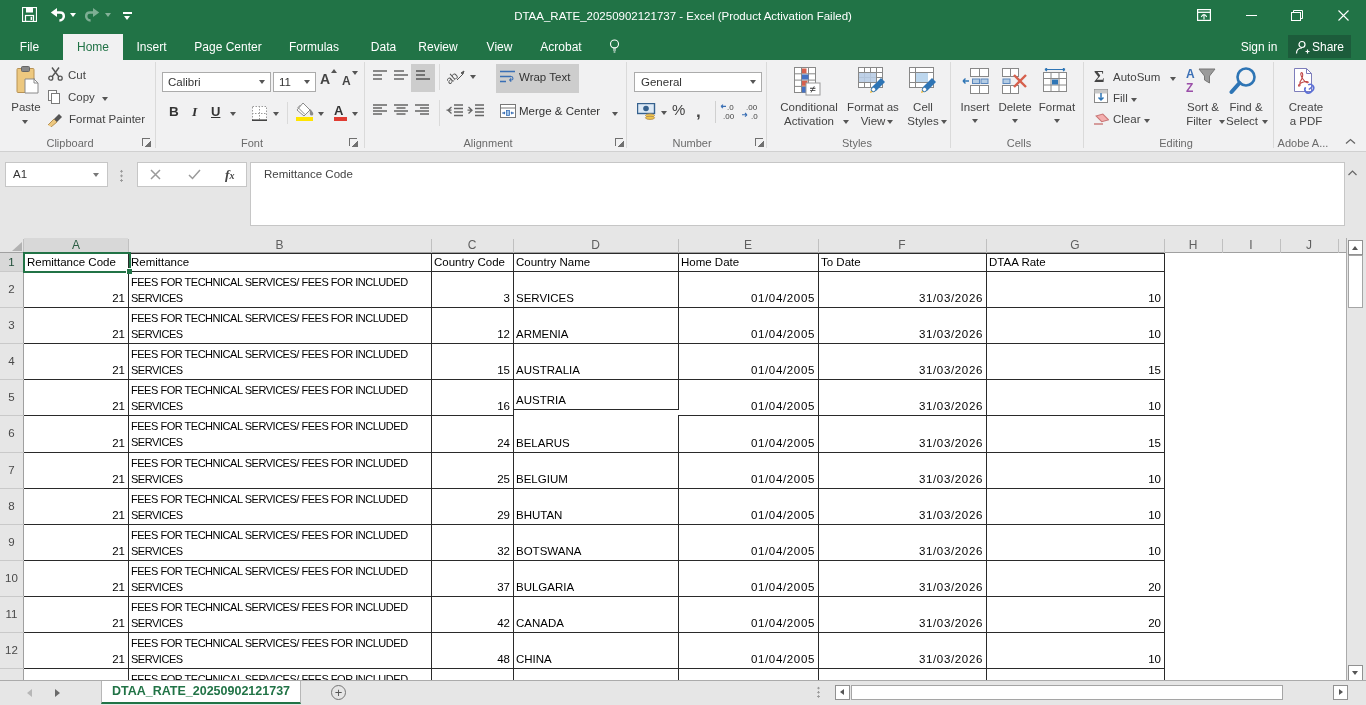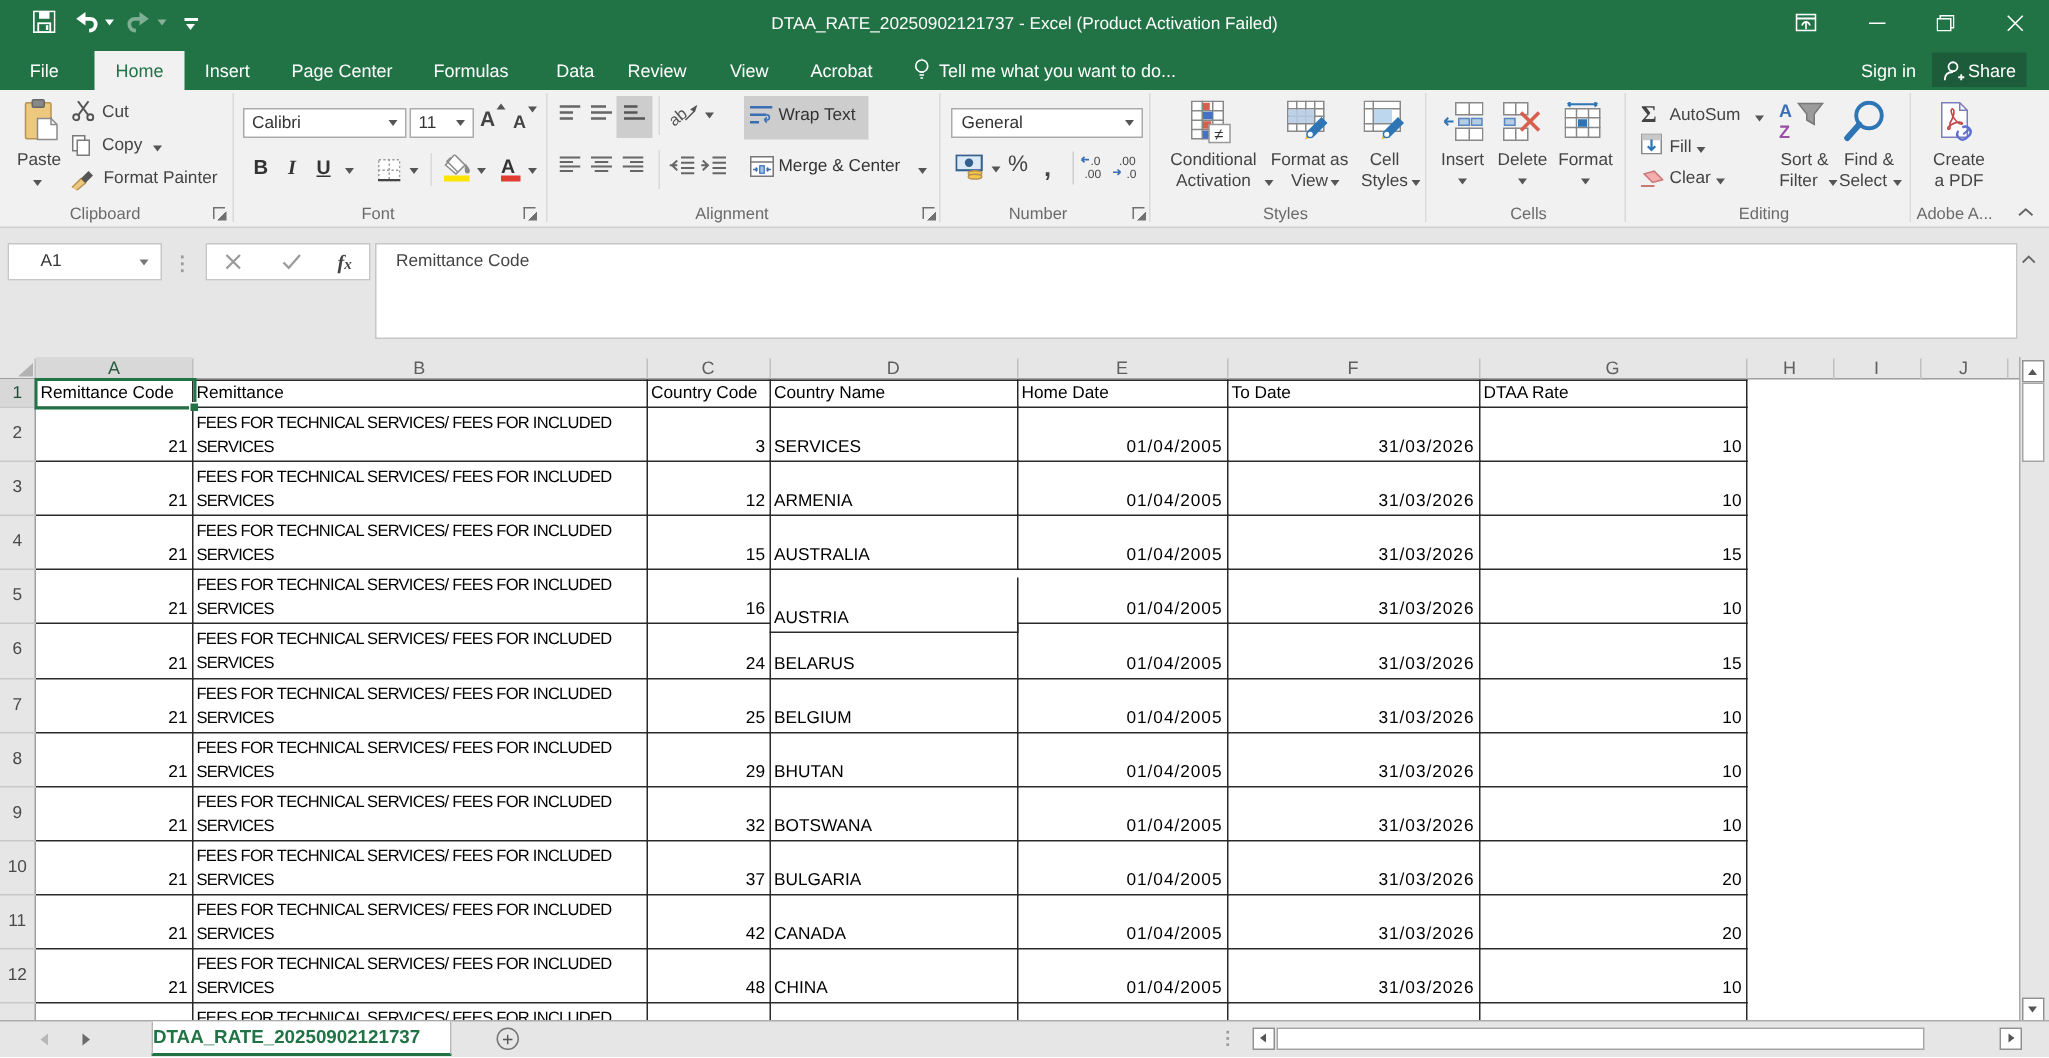--- a/index.html
+++ b/index.html
@@ -98,21 +98,20 @@
   <div class="ttab" style="left:368px;width:31px">Data</div>
   <div class="ttab" style="left:415px;width:46px">Review</div>
   <div class="ttab" style="left:483px;width:33px">View</div>
   <div class="ttab" style="left:536px;width:50px">Acrobat</div>
 
   <svg class="ab" style="left:608px;top:7px" width="13" height="15" viewBox="0 0 13 15">
     <circle cx="6.5" cy="5" r="4" fill="none" stroke="#fff" stroke-width="1.1"></circle>
     <path d="M5 9 L8 9 M5 11 L8 11 M5.6 13 L7.4 13" stroke="#fff" stroke-width="1.1"></path>
     <path d="M6.5 0 L6.5 -1" stroke="#fff"></path>
   </svg>
-  <div class="ttab" style="left:626px;width:190px;text-align:left">Tell me what you want to do...</div>
   <div class="ttab" style="left:1238px;width:42px">Sign in</div>
   <div class="ab" style="left:1288px;top:3px;width:63px;height:23px;background:#1c5c3b"></div>
   <svg class="ab" style="left:1295px;top:8px" width="15" height="15" viewBox="0 0 15 15">
     <circle cx="7" cy="4.5" r="3" fill="none" stroke="#fff" stroke-width="1.2"></circle>
     <path d="M1.5 13.5 C1.5 9.5 4 8 7 8" fill="none" stroke="#fff" stroke-width="1.2"></path>
     <path d="M10.5 11.5 L14.5 11.5 M12.5 9.5 L12.5 13.5" stroke="#fff" stroke-width="1.2"></path>
   </svg>
   <div class="ab" style="left:1312px;top:2px;height:26px;line-height:26px;color:#fff;font-size:12px">Share</div>
 </div>
 <div id="ribbon" class="ab">
@@ -369,21 +368,21 @@
     <path d="M16.8 21.5 L20.5 18.5" stroke="#5b6fd6" stroke-width="1.4"></path>
   </svg>
   <div class="rtext2" style="left:1276px;top:41px;width:60px">Create</div>
   <div class="rtext2" style="left:1276px;top:55px;width:60px">a PDF</div>
   <div class="glabel" style="left:1253px;width:100px">Adobe A...</div>
   <svg class="ab" style="left:1345px;top:78px" width="11" height="7" viewBox="0 0 11 7">
     <path d="M1 5.5 L5.5 1.5 L10 5.5" fill="none" stroke="#666" stroke-width="1.3"></path>
   </svg>
 </div>
 <div id="fxbar" class="ab">
-  <div class="fxbox" style="left:5px;top:10px;width:103px;height:25px;font-size:11.5px;color:#333;line-height:23px;padding-left:21px">A1</div>
+  <div class="fxbox" style="left:5px;top:10px;width:103px;height:25px;font-size:11.5px;color:#333;line-height:23px;padding-left:7px">A1</div>
   <div class="dar" style="left:93px;top:21px;border-top-color:#777"></div>
   <div class="ab" style="left:120px;top:17px;width:3px;height:13px;background-image:radial-gradient(circle,#9a9a9a 1px,transparent 1.2px);background-size:3px 4.6px"></div>
   <div class="fxbox" style="left:137px;top:10px;width:110px;height:25px"></div>
   <svg class="ab" style="left:150px;top:17px" width="11" height="11" viewBox="0 0 11 11">
         <path d="M1 1 L10 10 M10 1 L1 10" stroke="#9a9a9a" stroke-width="1.5"></path>
       </svg>
   <svg class="ab" style="left:188px;top:17px" width="13" height="11" viewBox="0 0 13 11">
         <path d="M1 6 L4.5 9.5 L12 1" stroke="#9a9a9a" stroke-width="1.5" fill="none"></path>
       </svg>
   <div class="ab" style="left:225px;top:15px;font-size:13.5px;color:#444;font-style:italic;font-family:'Liberation Serif',serif;font-weight:bold">f<span style="font-size:10px">x</span></div>
@@ -525,21 +524,21 @@
 <div class="cell br bb num" style="left:986px;top:343px;width:179px;height:37px">
         <span class="b3">15</span>
       </div>
 <div class="cell br bb num" style="left:24px;top:379px;width:105px;height:37px">
         <span class="b3">21</span>
       </div>
 <div class="cell br bb txt wrap" style="left:128px;top:379px;width:304px;height:37px">FEES FOR TECHNICAL SERVICES/ FEES FOR INCLUDED<br>SERVICES</div>
 <div class="cell br bb num" style="left:431px;top:379px;width:83px;height:37px">
         <span class="b3">16</span>
       </div>
-<div class="cell br bb txt" style="left:513px;top:385px;width:166px;height:37px">
+<div class="cell br bb txt" style="left:513px;top:373px;width:166px;height:37px">
         <span class="b3">AUSTRIA</span>
       </div>
 <div class="cell br bb num" style="left:678px;top:379px;width:141px;height:37px">
         <span class="b3 dt">01/04/2005</span>
       </div>
 <div class="cell br bb num" style="left:818px;top:379px;width:169px;height:37px">
         <span class="b3 dt">31/03/2026</span>
       </div>
 <div class="cell br bb num" style="left:986px;top:379px;width:179px;height:37px">
         <span class="b3">10</span>
@@ -691,21 +690,21 @@
 <div id="vsc" class="ab">
   <div class="sbbox" style="left:1348px;top:240px;width:15px;height:15px"></div>
   <div class="ab" style="left:1352px;top:246px;width:0;height:0;border-left:3.5px solid transparent;border-right:3.5px solid transparent;border-bottom:4.5px solid #555"></div>
   <div class="sbbox" style="left:1348px;top:255px;width:15px;height:53px;border-color:#a5a5a5"></div>
   <div class="sbbox" style="left:1348px;top:665px;width:15px;height:16px"></div>
   <div class="ab" style="left:1352px;top:671px;width:0;height:0;border-left:3.5px solid transparent;border-right:3.5px solid transparent;border-top:4.5px solid #555"></div>
 </div>
 <div id="sheetbar" class="ab" style="left:0;top:680px;width:1366px;height:25px;background:#e6e6e6;border-top:1px solid #ababab">
   <div class="ab" style="left:27px;top:8px;width:0;height:0;border-top:4px solid transparent;border-bottom:4px solid transparent;border-right:5px solid #b7b7b7"></div>
   <div class="ab" style="left:55px;top:8px;width:0;height:0;border-top:4px solid transparent;border-bottom:4px solid transparent;border-left:5px solid #6a6a6a"></div>
-  <div class="ab" style="left:101px;top:0;width:200px;height:23px;background:#fff;border-left:1px solid #b7b7b7;border-right:1px solid #b7b7b7;border-bottom:2px solid #217346;text-align:left;line-height:21px;font-size:12.5px;font-weight:bold;color:#217346">DTAA_RATE_20250902121737</div>
+  <div class="ab" style="left:101px;top:0;width:200px;height:23px;background:#fff;border-left:1px solid #b7b7b7;border-right:1px solid #b7b7b7;border-bottom:2px solid #217346;text-align:center;line-height:21px;font-size:12.5px;font-weight:bold;color:#217346">DTAA_RATE_20250902121737</div>
   <div class="ab" style="left:331px;top:4px;width:15px;height:15px;border:1px solid #757575;border-radius:50%;color:#555;font-size:13px;line-height:13px;text-align:center">+</div>
   <div class="ab" style="left:817px;top:5px;width:3px;height:13px;background-image:radial-gradient(circle,#9a9a9a 1px,transparent 1.2px);background-size:3px 4.2px"></div>
   <div class="sbbox" style="left:835px;top:4px;width:15px;height:15px"></div>
   <div class="ab" style="left:840px;top:8px;width:0;height:0;border-top:3.5px solid transparent;border-bottom:3.5px solid transparent;border-right:4.5px solid #555"></div>
   <div class="sbbox" style="left:851px;top:4px;width:432px;height:15px;border-color:#a5a5a5"></div>
   <div class="sbbox" style="left:1333px;top:4px;width:15px;height:15px"></div>
   <div class="ab" style="left:1339px;top:8px;width:0;height:0;border-top:3.5px solid transparent;border-bottom:3.5px solid transparent;border-left:4.5px solid #555"></div>
 </div>
 </div>
 

